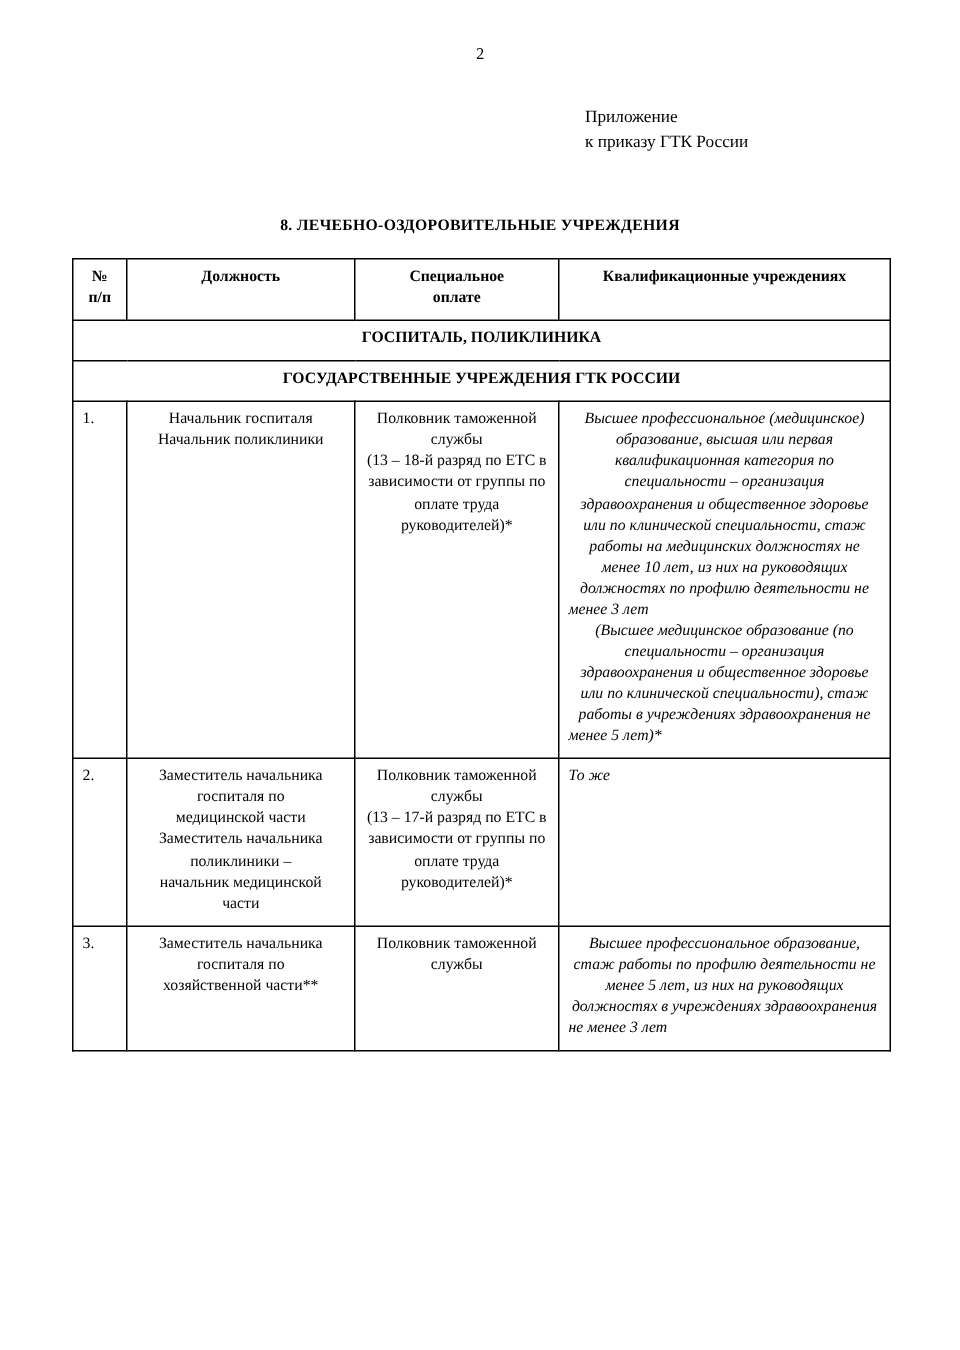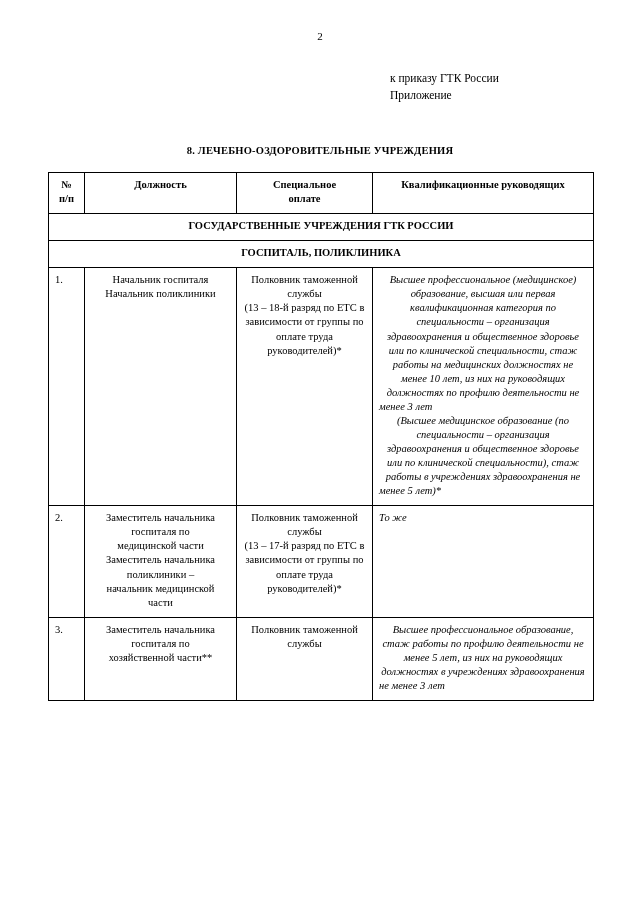--- a/index.html
+++ b/index.html
@@ -123,22 +123,22 @@
   }
 </style>
 </head>
 <body>
 
 <div class="page">
 
   <div class="page-number">2</div>
 
   <div class="appendix-block">
+    <div class="ln">Приложение</div>
     <div class="ln">к приказу ГТК России</div>
-    <div class="ln">Приложение</div>
   </div>
 
   <div class="section-title">8. ЛЕЧЕБНО-ОЗДОРОВИТЕЛЬНЫЕ УЧРЕЖДЕНИЯ</div>
 
   <table class="doc">
     <colgroup>
       <col style="width:36px">
       <col style="width:152px">
       <col style="width:136px">
       <col style="width:221px">
@@ -147,29 +147,29 @@
       <tr>
         <th class="hdr">
           <div>№</div>
           <div>п/п</div>
         </th>
         <th class="hdr">Должность</th>
         <th class="hdr">
           <div>Специальное</div>
           <div>оплате</div>
         </th>
-        <th class="hdr">Квалификационные руководящих</th>
+        <th class="hdr">Квалификационные учреждениях</th>
       </tr>
     </thead>
     <tbody>
       <tr>
+        <td class="banner" colspan="4">ГОСПИТАЛЬ, ПОЛИКЛИНИКА</td>
+      </tr>
+      <tr>
         <td class="banner" colspan="4">ГОСУДАРСТВЕННЫЕ УЧРЕЖДЕНИЯ ГТК РОССИИ</td>
-      </tr>
-      <tr>
-        <td class="banner" colspan="4">ГОСПИТАЛЬ, ПОЛИКЛИНИКА</td>
       </tr>
 
       <tr>
         <td class="num">1.</td>
         <td class="post">
           <p>Начальник госпиталя</p>
           <p>Начальник поликлиники</p>
         </td>
         <td class="rank">
           <p>Полковник таможенной службы</p>

